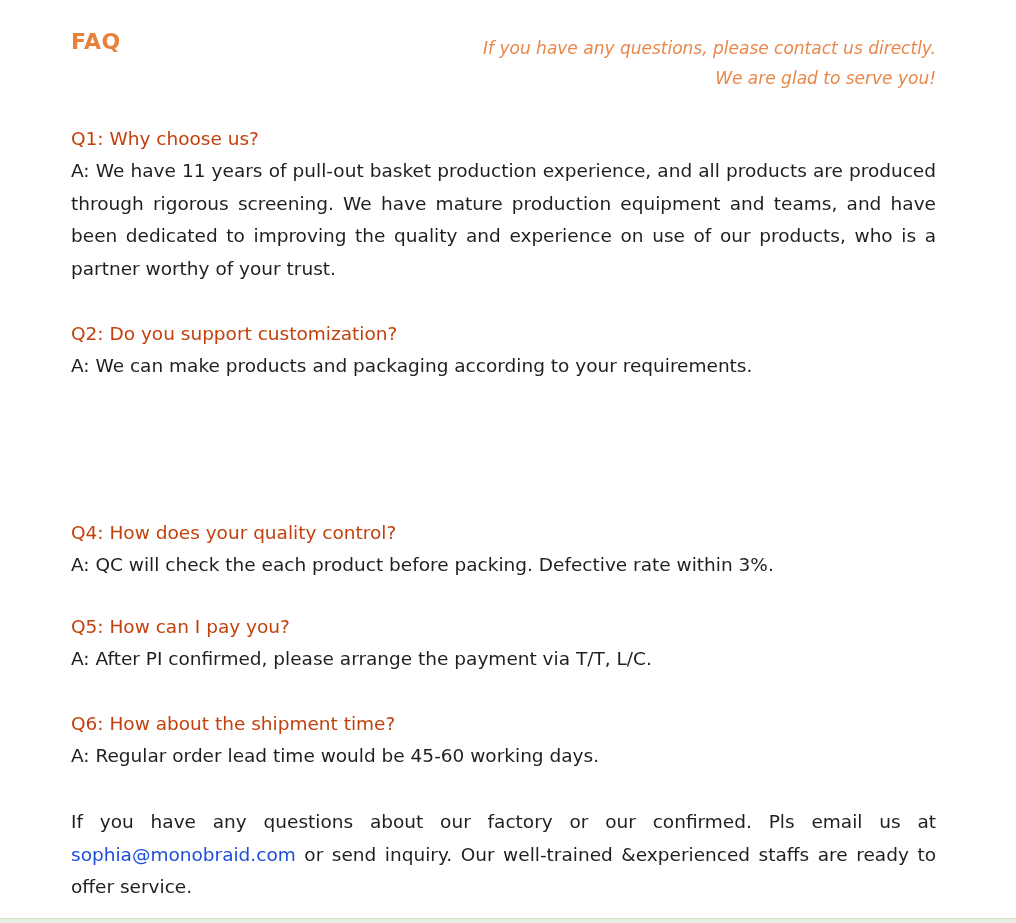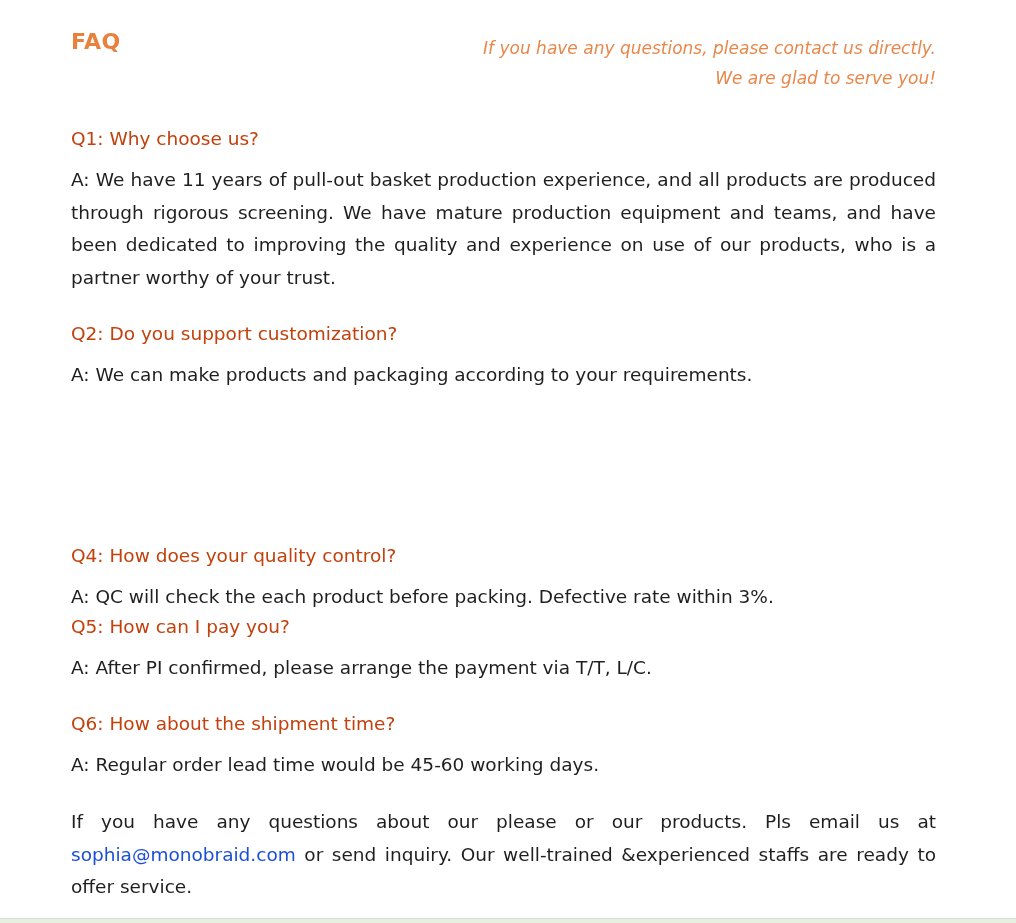--- a/index.html
+++ b/index.html
@@ -59,21 +59,20 @@
       line-height: 32px;
       white-space: nowrap;
       font-family: "DejaVu Sans", sans-serif;
     }
     .answer {
       font-size: 18.5px;
       color: #1f1f1f;
       line-height: 32.5px;
       text-align: justify;
       font-family: "DejaVu Sans", sans-serif;
-      margin-top: 9px;
     }
     .answer.single { white-space: nowrap; }
 
     .closing {
       position: absolute;
       left: 0;
       top: 806px;
       width: 865px;
       font-size: 18.5px;
       line-height: 32.5px;
@@ -110,31 +109,31 @@
     <div class="question">Q1: Why choose us?</div>
     <div class="answer">A: We have 11 years of pull-out basket production experience, and all products are produced through rigorous screening. We have mature production equipment and teams, and have been dedicated to improving the quality and experience on use of our products, who is a partner worthy of your trust.</div>
   </div>
 
   <div class="qa" style="top:318px;">
     <div class="question">Q2: Do you support customization?</div>
     <div class="answer single">A: We can make products and packaging according to your requirements.</div>
   </div>
 
 
-  <div class="qa" style="top:540px;">
+  <div class="qa" style="top:517px;">
     <div class="question">Q4: How does your quality control?</div>
     <div class="answer single">A: QC will check the each product before packing. Defective rate within 3%.</div>
   </div>
 
   <div class="qa" style="top:611px;">
     <div class="question">Q5: How can I pay you?</div>
     <div class="answer single">A: After PI confirmed, please arrange the payment via T/T, L/C.</div>
   </div>
 
   <div class="qa" style="top:708px;">
     <div class="question">Q6: How about the shipment time?</div>
     <div class="answer single">A: Regular order lead time would be 45-60 working days.</div>
   </div>
 
-  <div class="closing"><span>If you have any questions about our please or our products. Pls email us at </span><a class="email">sophia@monobraid.com</a><span> or send inquiry. Our well-trained &amp;experienced staffs are ready to offer service.</span></div>
+  <div class="closing"><span>If you have any questions about our factory or our confirmed. Pls email us at </span><a class="email">sophia@monobraid.com</a><span> or send inquiry. Our well-trained &amp;experienced staffs are ready to offer service.</span></div>
 </div>
 
 <div class="bottom-strip"></div>
 
 </body></html>

